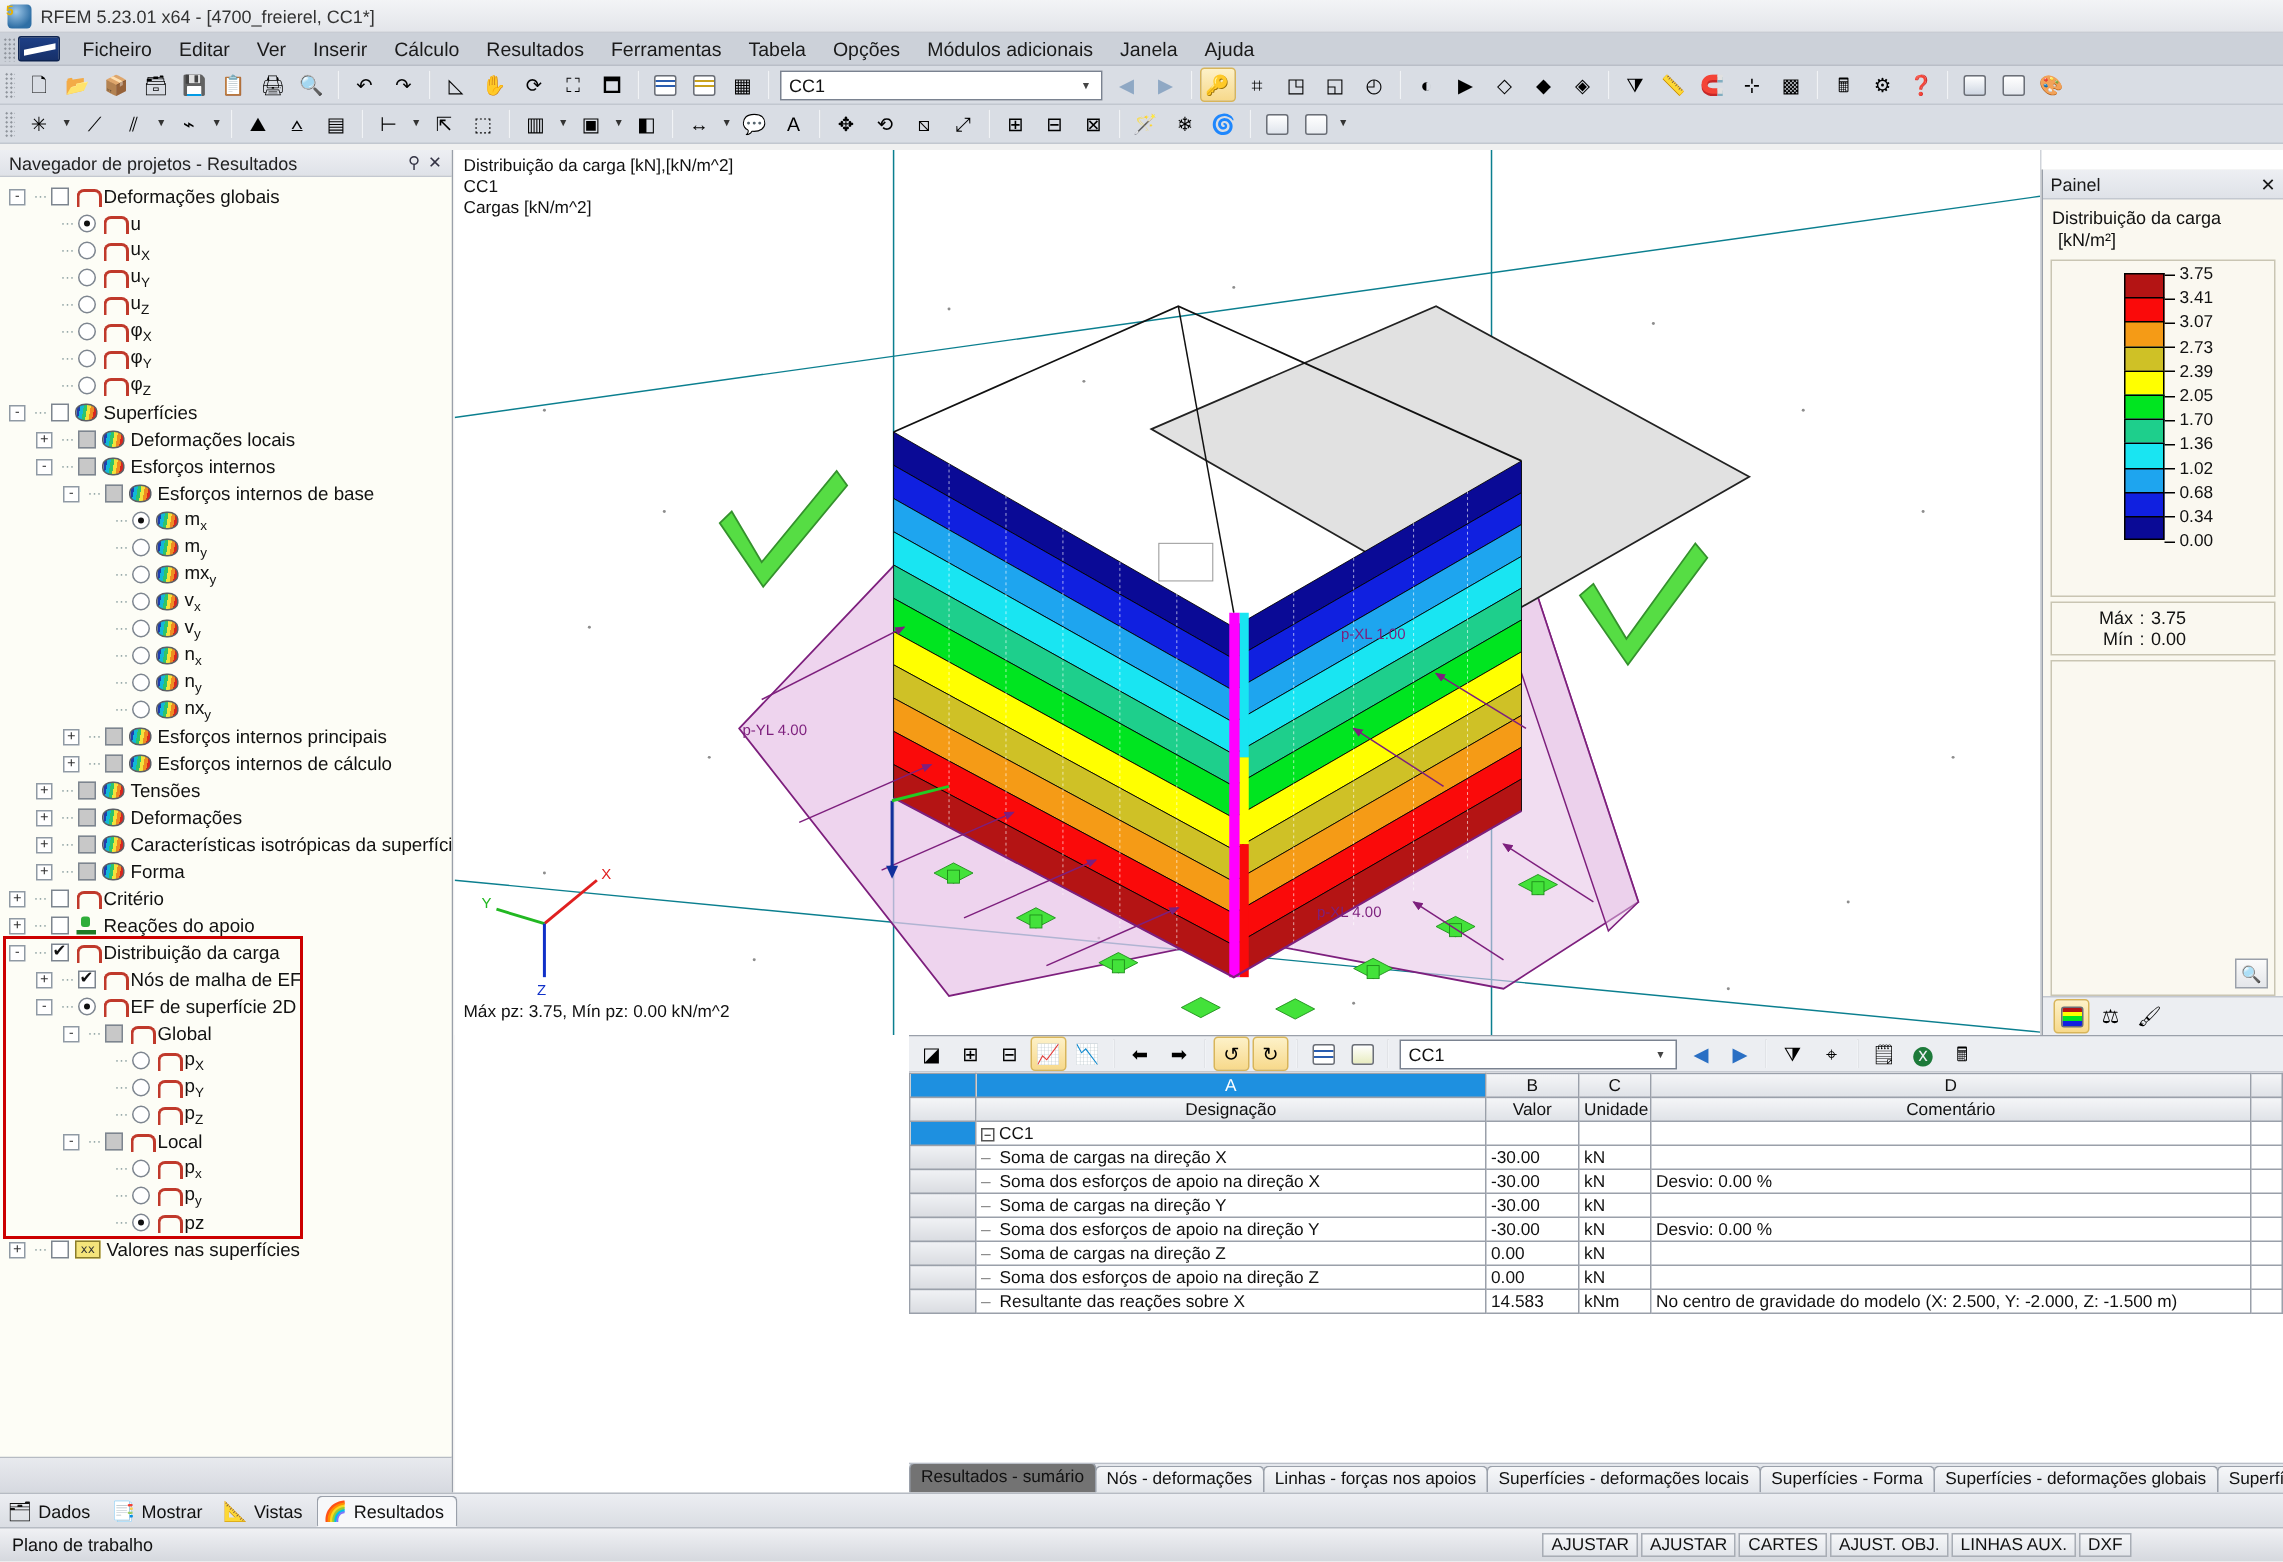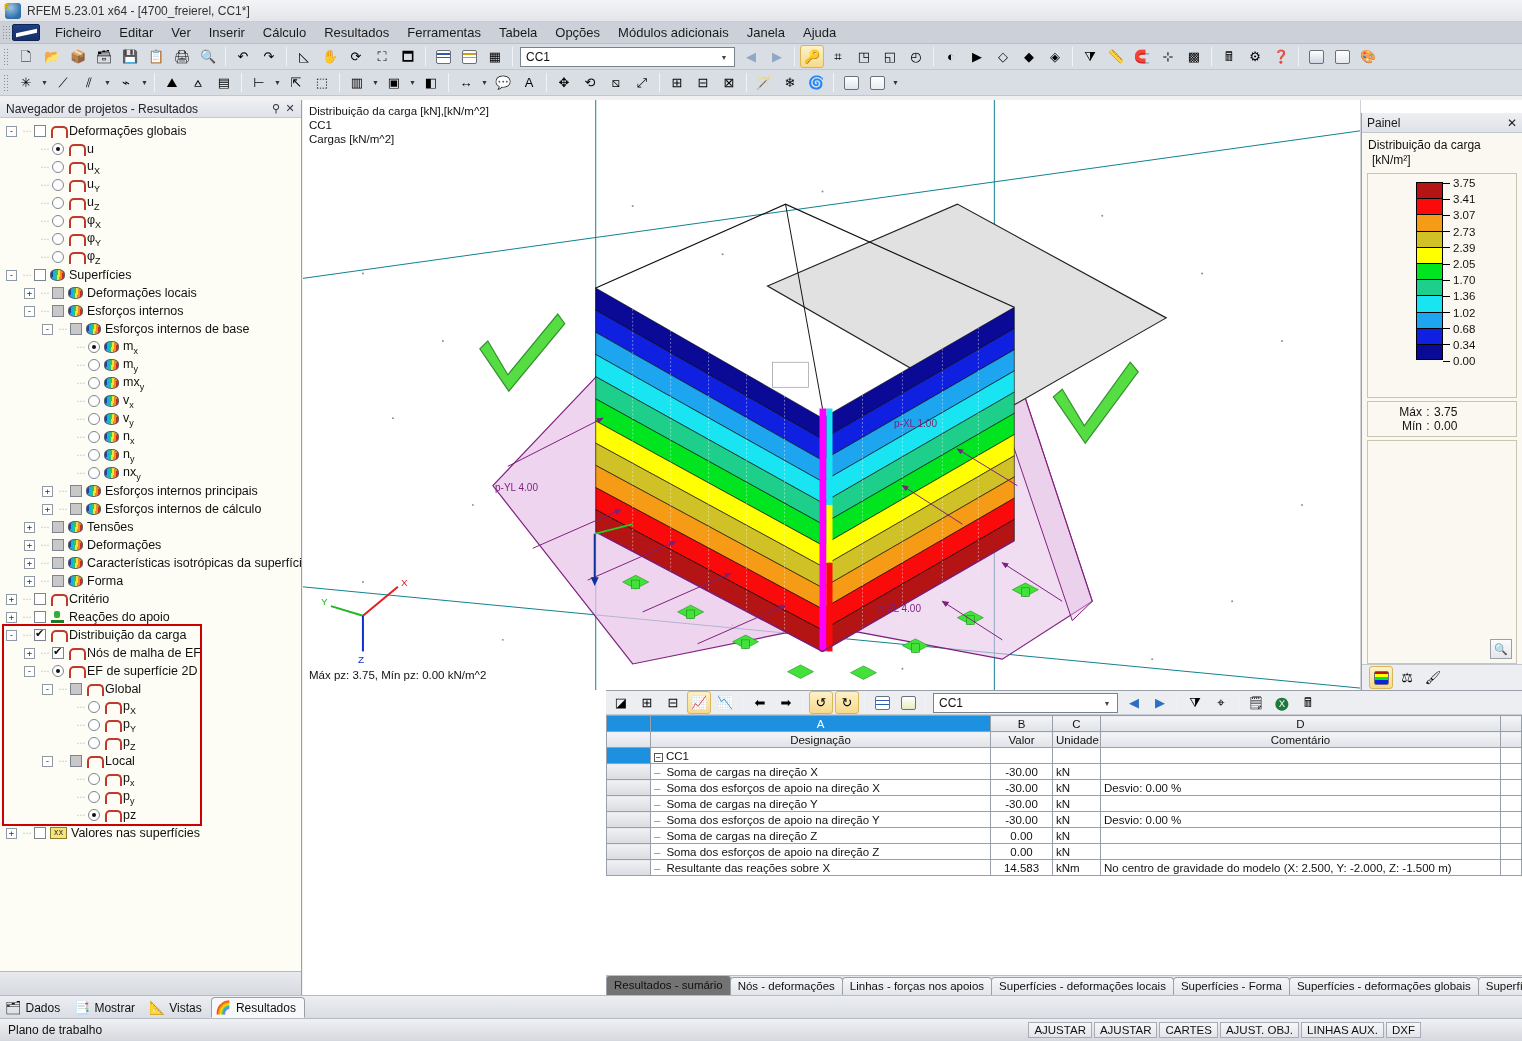--- a/index.html
+++ b/index.html
@@ -265,21 +265,21 @@
     border: 1px solid #9aa0aa; font-size: 11.5px; height: 16px;
     font-weight: normal; padding: 0 3px; color: #111;
     overflow: hidden; white-space: nowrap;
   }
   .col-head {
     background: linear-gradient(#f4f5f7,#dfe2e7); text-align: center; color:#222;
   }
   .col-head.sel { background: #1e90e0; color: #fff; }
   .rowhead { background: linear-gradient(#f0f1f4,#d9dce1); }
   .rowhead.sel { background: #1e90e0; }
-  td.num { text-align: center; }
+  td.num { text-align: left; }
   tr.grp td { background: #fff; font-weight: normal; }
   .expander {
     display: inline-block; width: 9px; height: 9px; border: 1px solid #555;
     font-size: 8px; line-height: 7px; text-align: center; margin-right: 3px;
     font-family: "DejaVu Sans Mono", monospace; background:#fff;
   }
   .dashmark { color: #888; margin-right: 6px; }
 
   .tp-tabs {
     height: 20px; background: #e4e7ec; display: flex; align-items: flex-end;

